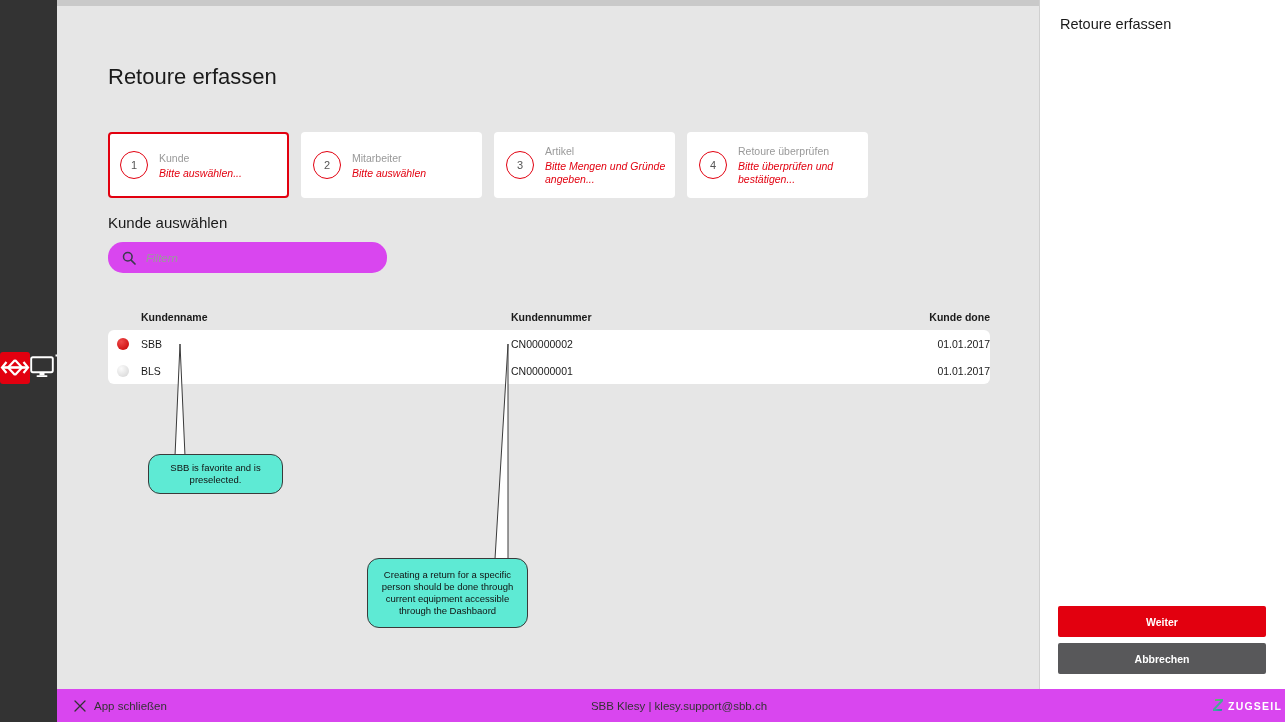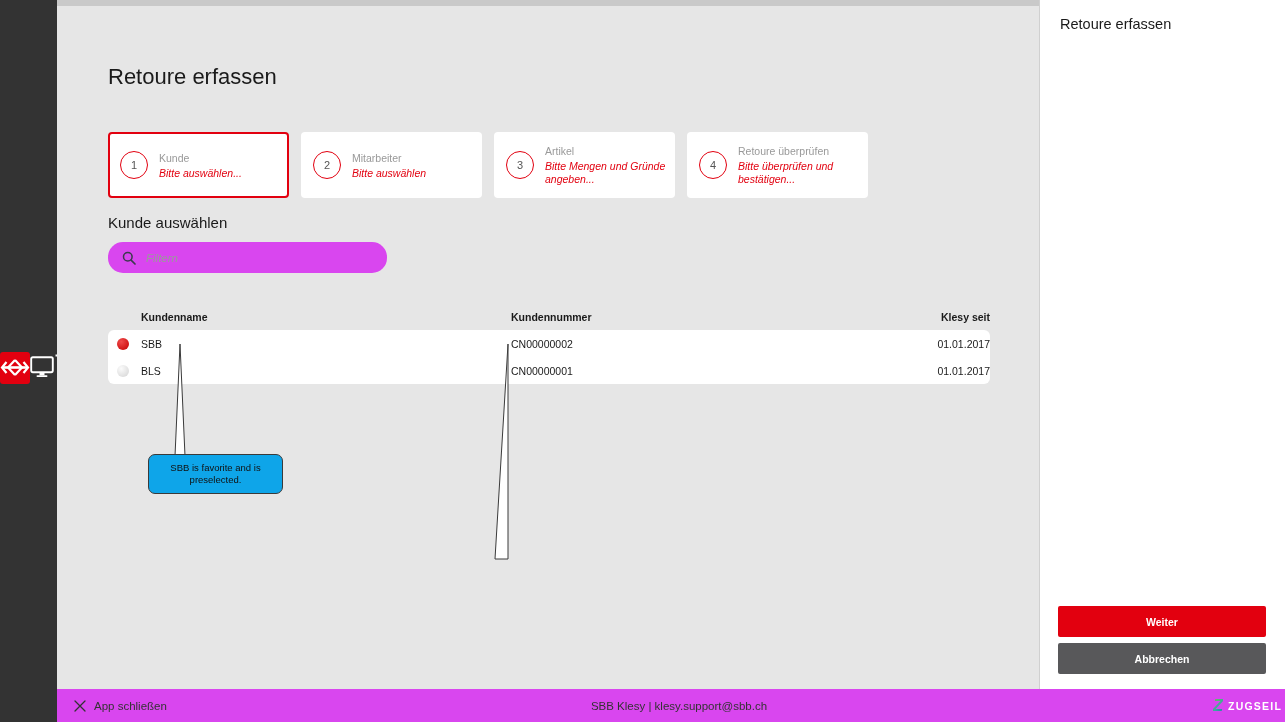--- a/index.html
+++ b/index.html
@@ -130,23 +130,23 @@
   .c-num  { width: 400px; }
   .c-since{ width: 79px; text-align: right; }
   .dot { width: 12px; height: 12px; border-radius: 50%; display: block; }
   .dot-red  { background: radial-gradient(circle at 35% 30%, #f04a4a, #c40000); }
   .dot-grey { background: radial-gradient(circle at 35% 30%, #fbfbfb, #d3d3d3); }
 
   
   .annot-svg { position: absolute; left: 0; top: 0; width: 982px; height: 683px; pointer-events: none; }
   .callout {
     position: absolute;
-    background: #0ea5e9;
+    background: #5eead4;
     border: 1px solid #3a3a3a;
-    border-radius: 7px;
+    border-radius: 12px;
     font-size: 9.5px; color: #111;
     text-align: center;
     line-height: 12px;
     display: flex; align-items: center; justify-content: center;
     padding: 4px 6px;
   }
 
   
   .rpanel {
     position: absolute; left: 1039px; top: 0;
@@ -341,21 +341,21 @@
         <path d="M9.1 9.1 L13 13" stroke="#3b3b4d" stroke-width="1.7" stroke-linecap="round"></path>
       </svg>
       <input type="text" placeholder="Filtern" style="">
     </div>
 
     <div class="table">
       <div class="t-head">
         <div class="c-dot"></div>
         <div class="c-name">Kundenname</div>
         <div class="c-num">Kundennummer</div>
-        <div class="c-since">Klesy seit</div>
+        <div class="c-since">Kunde done</div>
       </div>
       <div class="t-body">
         <div class="t-row">
           <div class="c-dot">
               <span class="dot dot-red"></span>
             </div>
           <div class="c-name">SBB</div>
           <div class="c-num">CN00000002</div>
           <div class="c-since">01.01.2017</div>
         </div>
@@ -372,20 +372,23 @@
 
     <svg class="annot-svg" viewBox="0 0 982 683">
       <path d="M123 338 L118 450 L128 450 Z" fill="#ffffff" stroke="#3a3a3a" stroke-width="1"></path>
       <path d="M451 338 L438 553 L451 553 Z" fill="#ffffff" stroke="#3a3a3a" stroke-width="1"></path>
     </svg>
 
     <div class="callout" style="left:91px; top:448px; width:135px; height:40px;">
       <span>SBB is favorite and is preselected.</span>
     </div>
 
+    <div class="callout" style="left:310px; top:552px; width:161px; height:70px;">
+      <span>Creating a return for a specific person should be done through current equipment accessible through the Dashbaord</span>
+    </div>
   </div>
 
   <div class="rpanel">
     <div class="rpanel-title">Retoure erfassen</div>
     <button class="rbtn rbtn-primary">Weiter</button>
     <button class="rbtn rbtn-secondary">Abbrechen</button>
   </div>
 
   <div class="footer">
     <div class="f-close">

